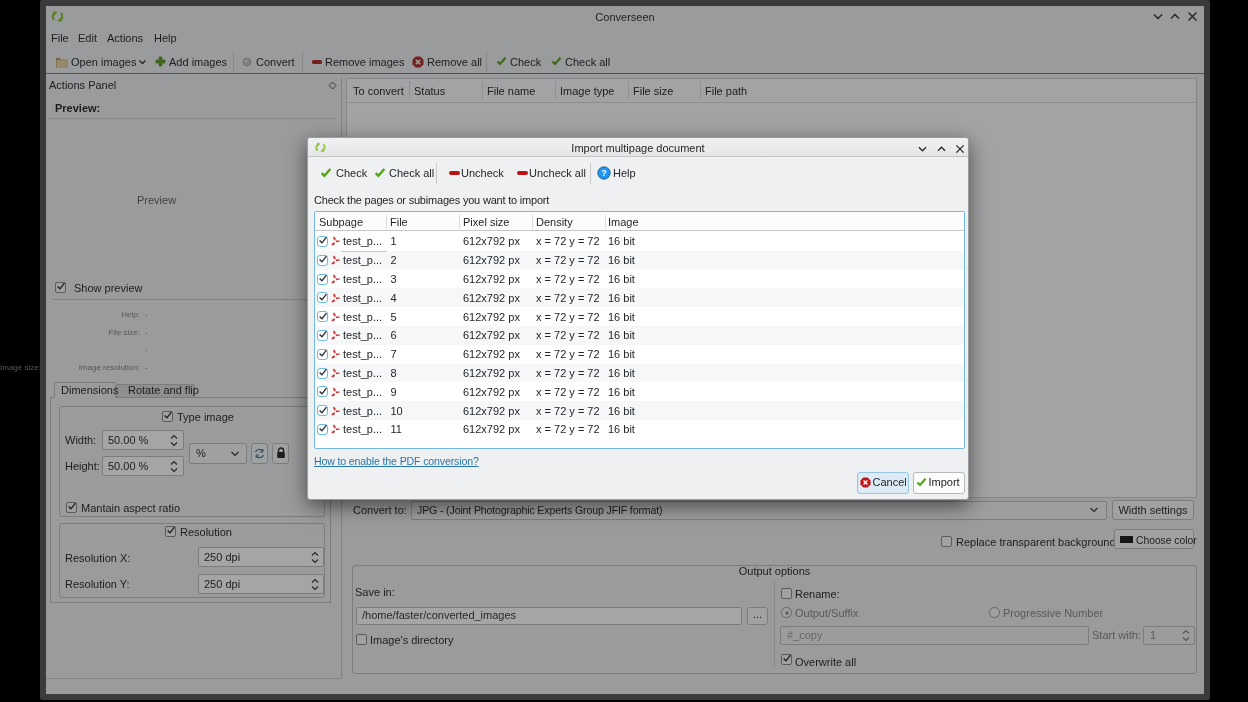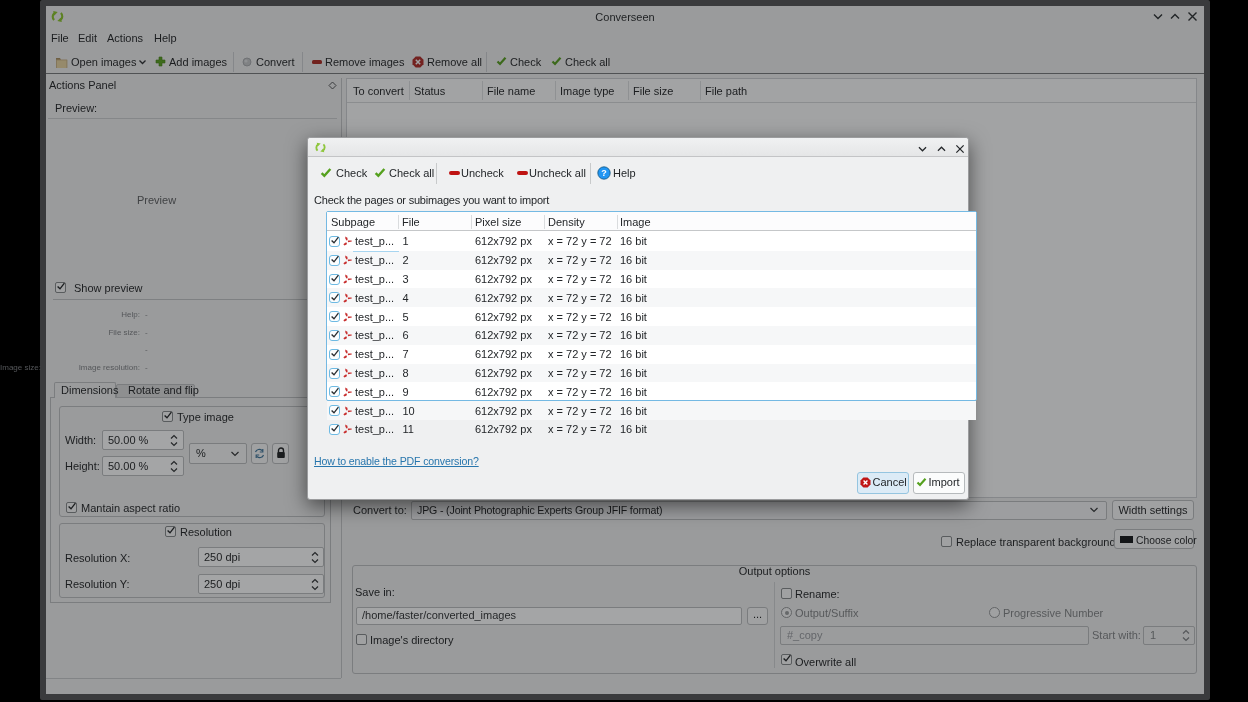--- a/index.html
+++ b/index.html
@@ -87,21 +87,21 @@
     <path d="M1.5 5.5 L4 8 L9.5 1.8" stroke="#3c691b" stroke-width="2.2" fill="none"></path>
   </svg>
 <div class="t" style="left:565px;top:57px">Check all</div>
 
 <div class="a" style="left:341px;top:78px;width:1px;height:600px;background:#7f8183"></div>
 <div class="a" style="left:46px;top:678px;width:295px;height:1px;background:#828486"></div>
 <div class="t" style="left:49px;top:80px">Actions Panel</div>
 <svg class="a" style="left:328px;top:81px" width="9" height="9" viewBox="0 0 9 9">
     <path d="M4.5 1 L8 4.5 L4.5 8 L1 4.5 Z" fill="none" stroke="#3a3c3e" stroke-width="1"></path>
   </svg>
-<div class="t" style="left:55px;top:103px;font-weight:normal">Preview:</div>
+<div class="t" style="left:55px;top:103px;font-weight:bold">Preview:</div>
 <div class="a" style="left:48px;top:118px;width:289px;height:1px;background:#858789"></div>
 <div class="t" style="left:137px;top:195px;color:#404244">Preview</div>
 <div class="ck" style="left:55px;top:282px"></div>
 <svg class="a" style="left:55px;top:280px" width="12" height="12" viewBox="0 0 12 12">
     <path d="M2.6 6.4 L5 8.8 L9.4 3.1" stroke="#1d1f21" stroke-width="1.35" fill="none"></path>
   </svg>
 <div class="t" style="left:74px;top:283px">Show preview</div>
 <div class="a" style="left:53px;top:299px;width:285px;height:1px;background:#7e8082"></div>
 <div class="sm a" style="left:0;top:311px;width:140px;text-align:right">Help:</div>
 <div class="sm a" style="left:145px;top:311px">-</div>
@@ -243,20 +243,21 @@
 <div class="a" style="left:307px;top:137px;width:662px;height:363px;background:#eff0f1;border:1px solid #9b9c9e;border-radius:3px;box-shadow:0 6px 20px rgba(0,0,0,0.55)">
 <div class="a" style="left:0;top:0;width:660px;height:19px;background:linear-gradient(#f0f1f2,#e5e6e7);border-bottom:1px solid #c3c4c6;border-radius:3px 3px 0 0"></div>
 <svg class="a" style="left:6px;top:3px" width="13" height="13" viewBox="0 0 16 16">
 <g stroke="#8ec63c" stroke-width="2.3" fill="none">
         <path d="M4.4 11.8 A4.9 4.9 0 0 1 4.9 4.3"></path>
         <path d="M11.6 4.2 A4.9 4.9 0 0 1 11.1 11.7"></path>
       </g>
 <path d="M3.4 2.2 L8.2 3.2 L4.6 6.8 Z" fill="#8ec63c"></path>
       <path d="M12.6 13.8 L7.8 12.8 L11.4 9.2 Z" fill="#8ec63c"></path>
 </svg>
+<div class="dt" style="left:0;top:5px;width:660px;text-align:center">Import multipage document</div>
 <svg class="a" style="left:609px;top:7px" width="11" height="8" viewBox="0 0 12 9">
       <path d="M2 2.5 L6 6.5 L10 2.5" stroke="#232629" stroke-width="1.4" fill="none"></path>
     </svg>
 <svg class="a" style="left:628px;top:7px" width="11" height="8" viewBox="0 0 12 9">
       <path d="M2 6.5 L6 2.5 L10 6.5" stroke="#232629" stroke-width="1.4" fill="none"></path>
     </svg>
 <svg class="a" style="left:647px;top:6px" width="10" height="10" viewBox="0 0 11 11">
       <path d="M1.5 1.5 L9.5 9.5 M9.5 1.5 L1.5 9.5" stroke="#232629" stroke-width="1.4" fill="none"></path>
     </svg>
 
@@ -274,21 +275,21 @@
 <div class="a" style="left:209px;top:32.5px;width:11px;height:4.5px;border-radius:2px;background:#bf1312"></div>
 <div class="dt" style="left:221px;top:30px">Uncheck all</div>
 <div class="a" style="left:282px;top:25px;width:1px;height:21px;background:#c8cacb"></div>
 <svg class="a" style="left:289px;top:28px" width="14" height="14" viewBox="0 0 14 14">
       <circle cx="7" cy="7" r="6.2" fill="#2196f3" stroke="#13557f" stroke-width="0.8"></circle>
       <text x="7" y="10.2" text-anchor="middle" font-size="9" font-weight="bold" fill="#fff" font-family="Liberation Sans">?</text>
     </svg>
 <div class="dt" style="left:305px;top:30px">Help</div>
 <div class="dt" style="left:6px;top:57px;letter-spacing:-0.2px">Check the pages or subimages you want to import</div>
 
-<div class="a" style="left:18px;top:73px;width:651px;height:190px;background:#fff;border:1px solid #74b9e3;border-radius:2px" id="dtable">
+<div class="a" style="left:6px;top:73px;width:651px;height:238px;background:#fff;border:1px solid #74b9e3;border-radius:2px" id="dtable">
 <div class="a" style="left:0;top:0;width:649px;height:19px;background:#fcfcfd;border-bottom:1px solid #c5c7c9"></div>
 <div class="dt" style="left:4px;top:5px">Subpage</div>
 <div class="dt" style="left:75px;top:5px">File</div>
 <div class="dt" style="left:148px;top:5px">Pixel size</div>
 <div class="dt" style="left:221px;top:5px">Density</div>
 <div class="dt" style="left:293px;top:5px">Image</div>
 <div class="hdiv" style="left:71px;top:3px;height:14px"></div>
 <div class="hdiv" style="left:144px;top:3px;height:14px"></div>
 <div class="hdiv" style="left:217px;top:3px;height:14px"></div>
 <div class="hdiv" style="left:290px;top:3px;height:14px"></div>

